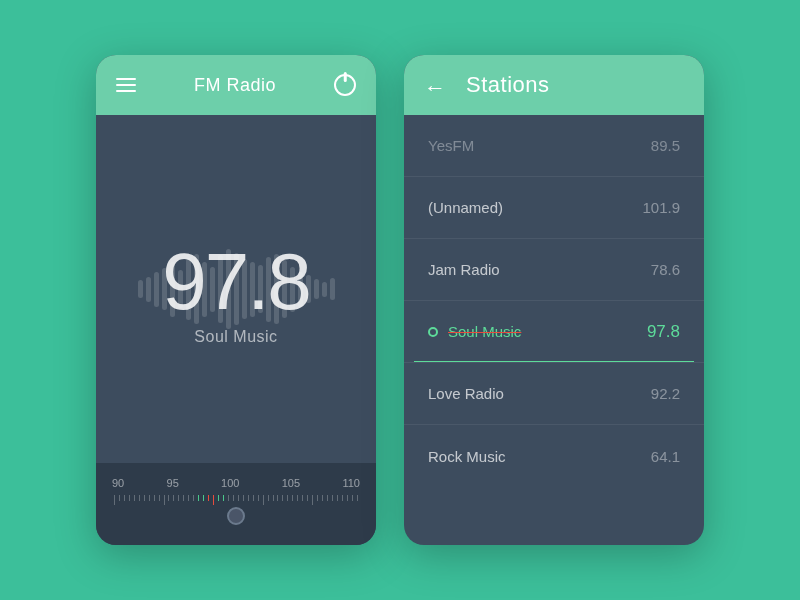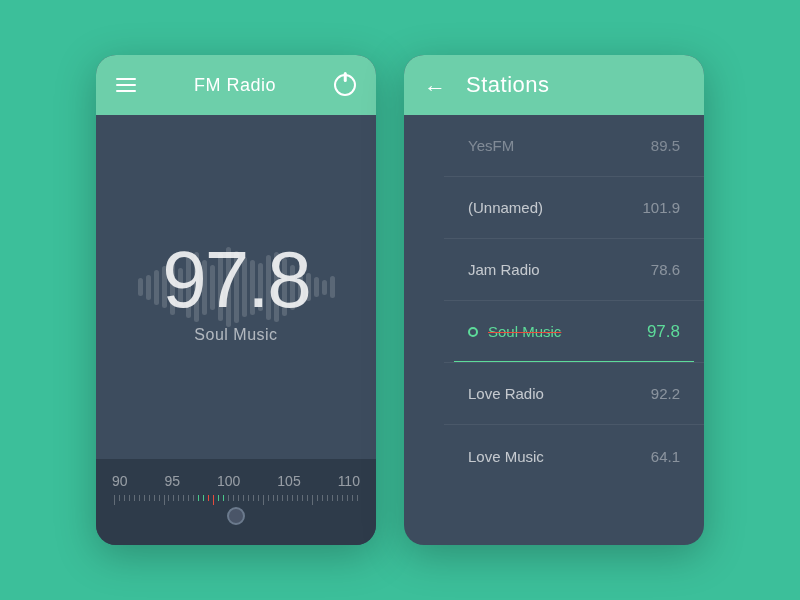--- a/index.html
+++ b/index.html
@@ -137,21 +137,21 @@
       flex-shrink: 0;
     }
 
     .tuner-scale {
       display: flex;
       justify-content: space-between;
       margin-bottom: 6px;
     }
 
     .tuner-label {
-      font-size: 14px;
+      font-size: 11px;
       color: rgba(255,255,255,0.5);
     }
 
     .tuner-track {
       position: relative;
       height: 30px;
     }
 
     .tick-marks {
       display: flex;
@@ -215,21 +215,20 @@
       color: white;
       font-size: 22px;
       font-weight: 300;
       letter-spacing: 0.5px;
     }
 
     .stations-list {
       flex: 1;
       overflow-y: auto;
       scrollbar-width: none;
-      padding-left: 40px;
     }
     .stations-list::-webkit-scrollbar { display: none; }
 
     .station-item {
       display: flex;
       align-items: center;
       justify-content: space-between;
       padding: 0 24px;
       height: 62px;
       border-bottom: 1px solid rgba(255,255,255,0.07);
@@ -448,19 +447,19 @@
         <span class="station-item-freq">97.8</span>
       </div>
       <div class="station-item">
         <div class="station-item-left">
           <span class="station-item-name">Love Radio</span>
         </div>
         <span class="station-item-freq">92.2</span>
       </div>
       <div class="station-item">
         <div class="station-item-left">
-          <span class="station-item-name">Love Music</span>
+          <span class="station-item-name">Rock Music</span>
         </div>
         <span class="station-item-freq">64.1</span>
       </div>
     </div>
 
 </div>
 
 </body></html>

